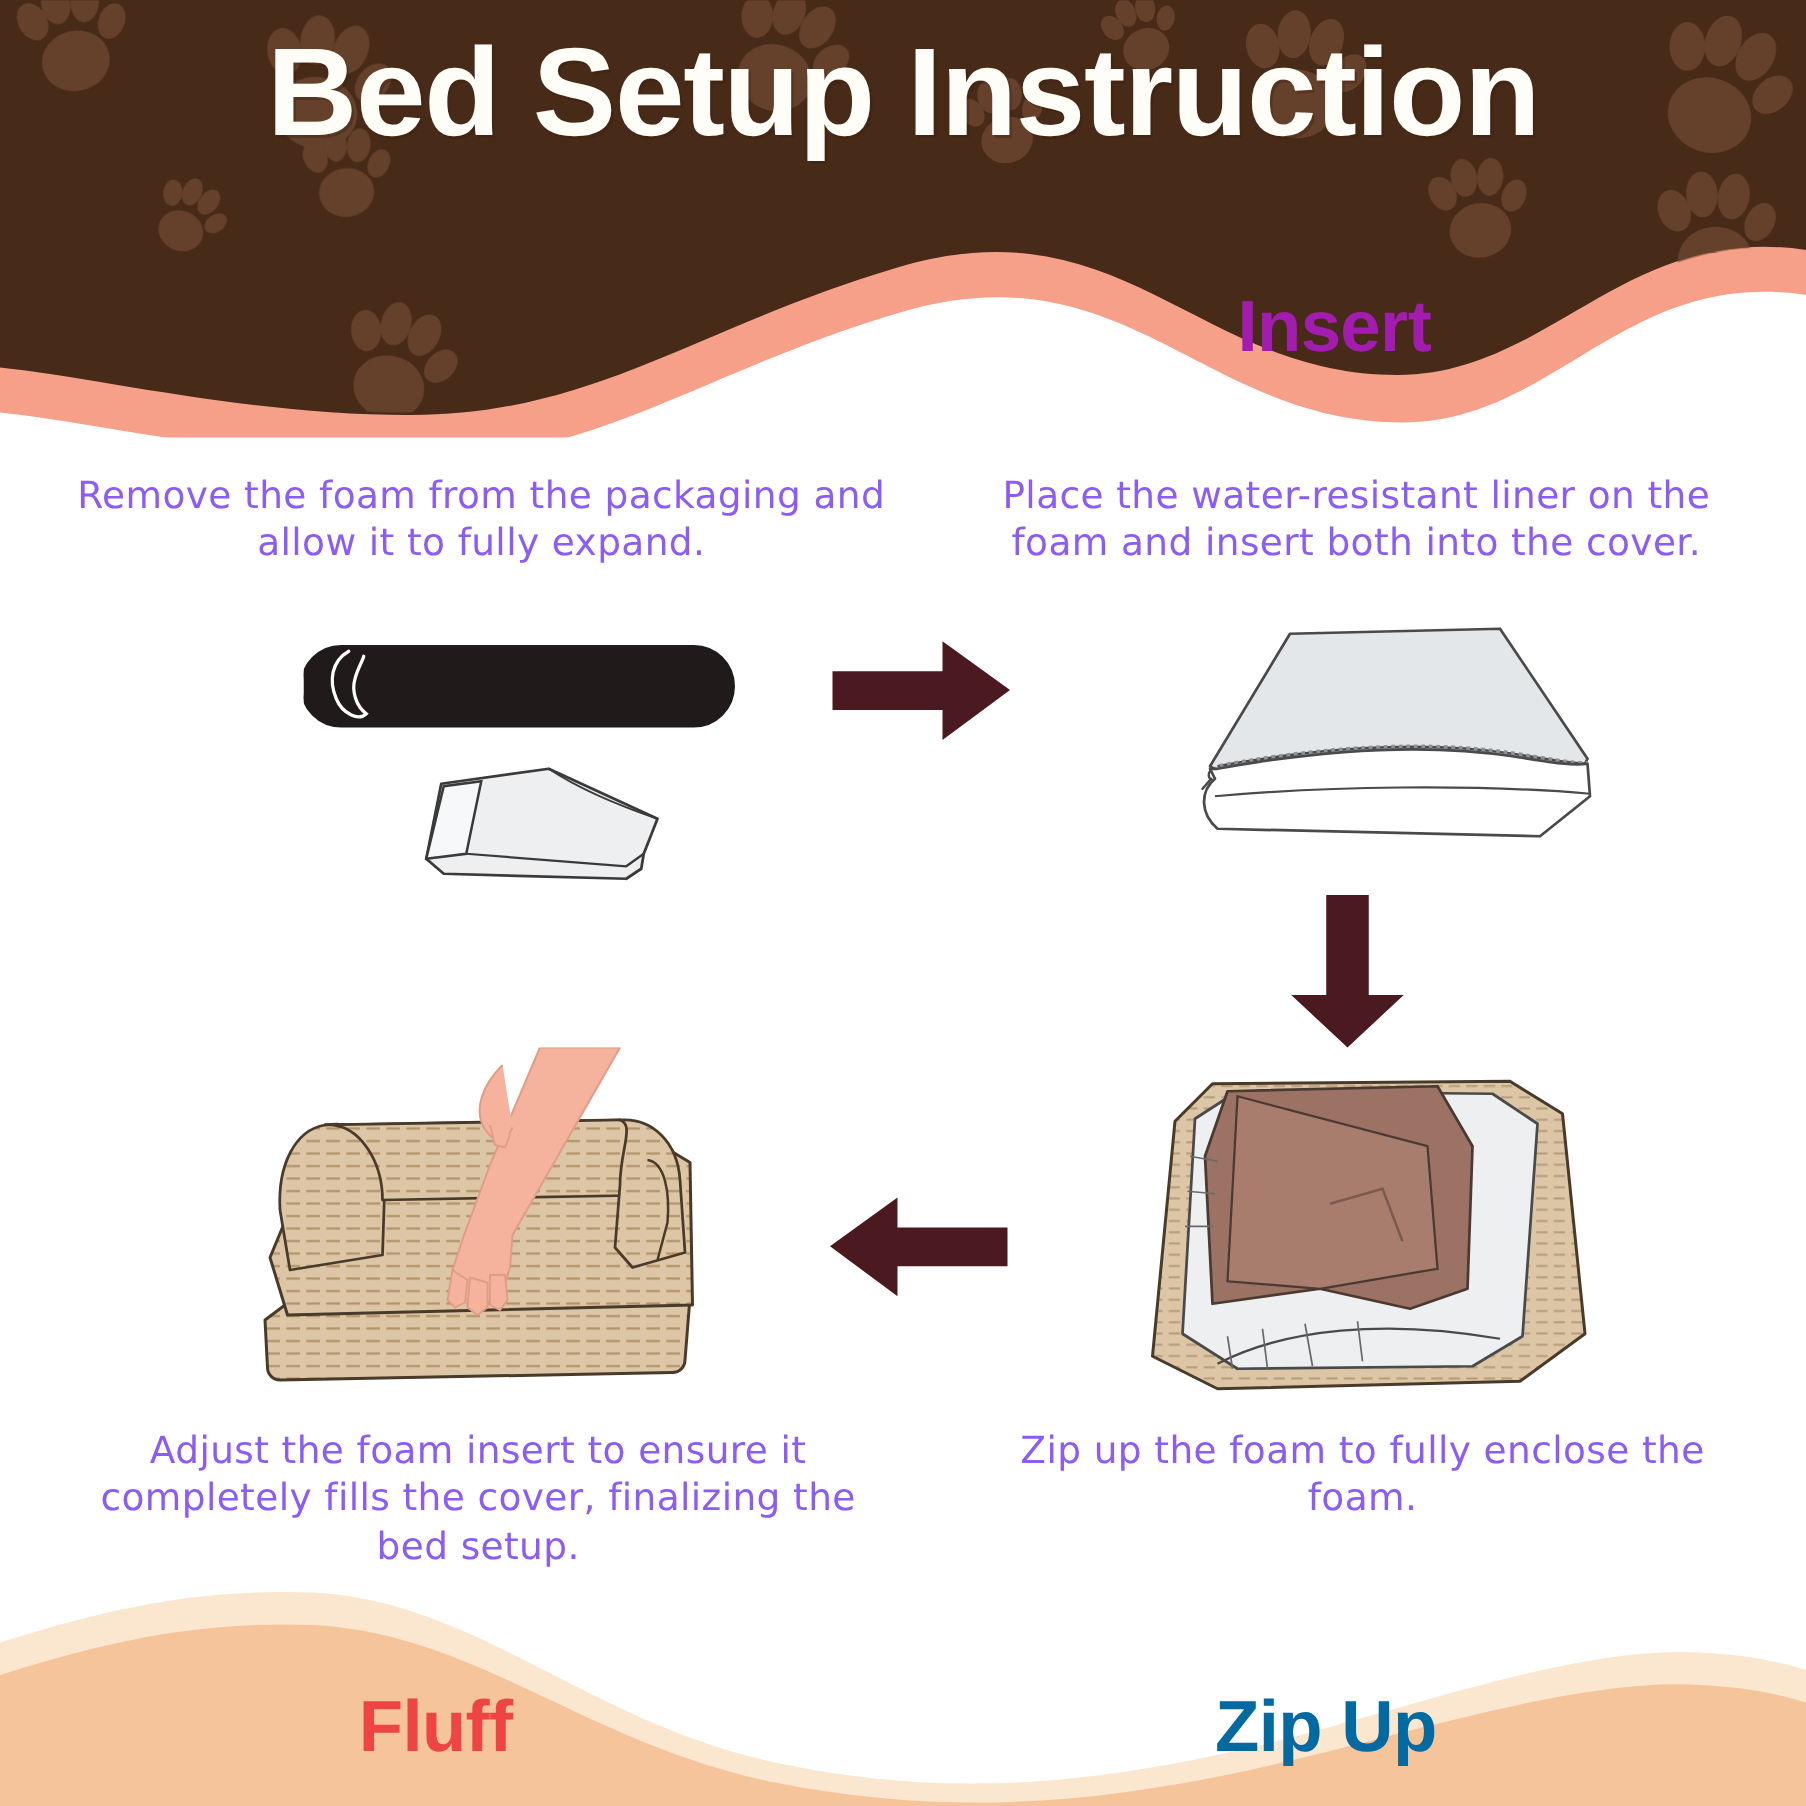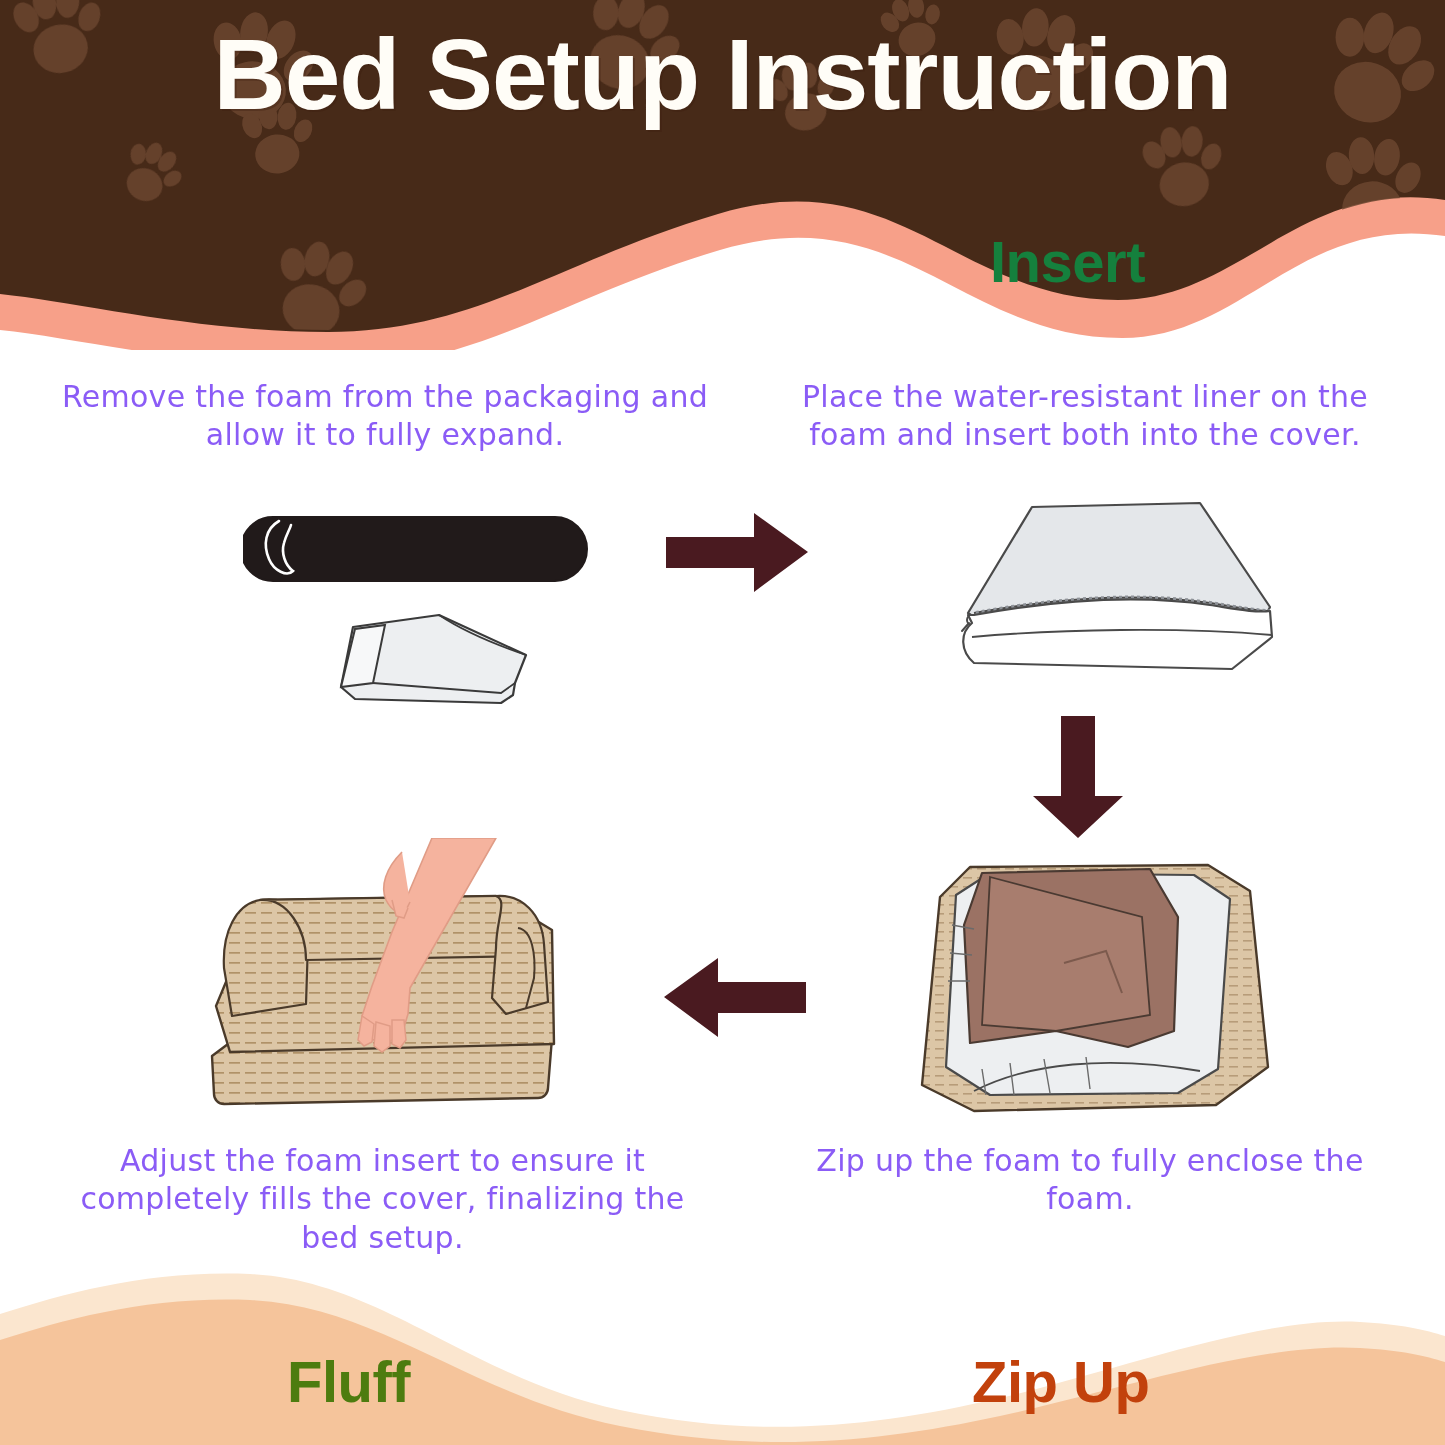--- a/index.html
+++ b/index.html
@@ -27,23 +27,23 @@
     white-space:nowrap;
   }
 
   .step-tag{
     position:absolute;
     font-size:58px;font-weight:bold;
     letter-spacing:-0.5px;
     white-space:nowrap;
   }
   .tag-unpack{left:245px;top:228px;color:#FFFDF7;text-shadow:2px 2px 0 rgba(60,30,15,.3);}
-  .tag-insert{left:990px;top:228px;color:#15803d;}
-  .tag-fluff{left:287px;top:1348px;color:#4d7c0f;}
-  .tag-zipup{left:972px;top:1348px;color:#c2410c;}
+  .tag-insert{left:990px;top:228px;color:#a21caf;}
+  .tag-fluff{left:287px;top:1348px;color:#ef4444;}
+  .tag-zipup{left:972px;top:1348px;color:#0369a1;}
 
   
   .footer-wrap{position:absolute;left:0;bottom:0;width:1445px;height:175px;}
   .footer-wrap svg{position:absolute;left:0;top:0;}
 
   
   .caption{
     position:absolute;
     color:#8b5cf6;
     font-family:"DejaVu Sans", sans-serif;

